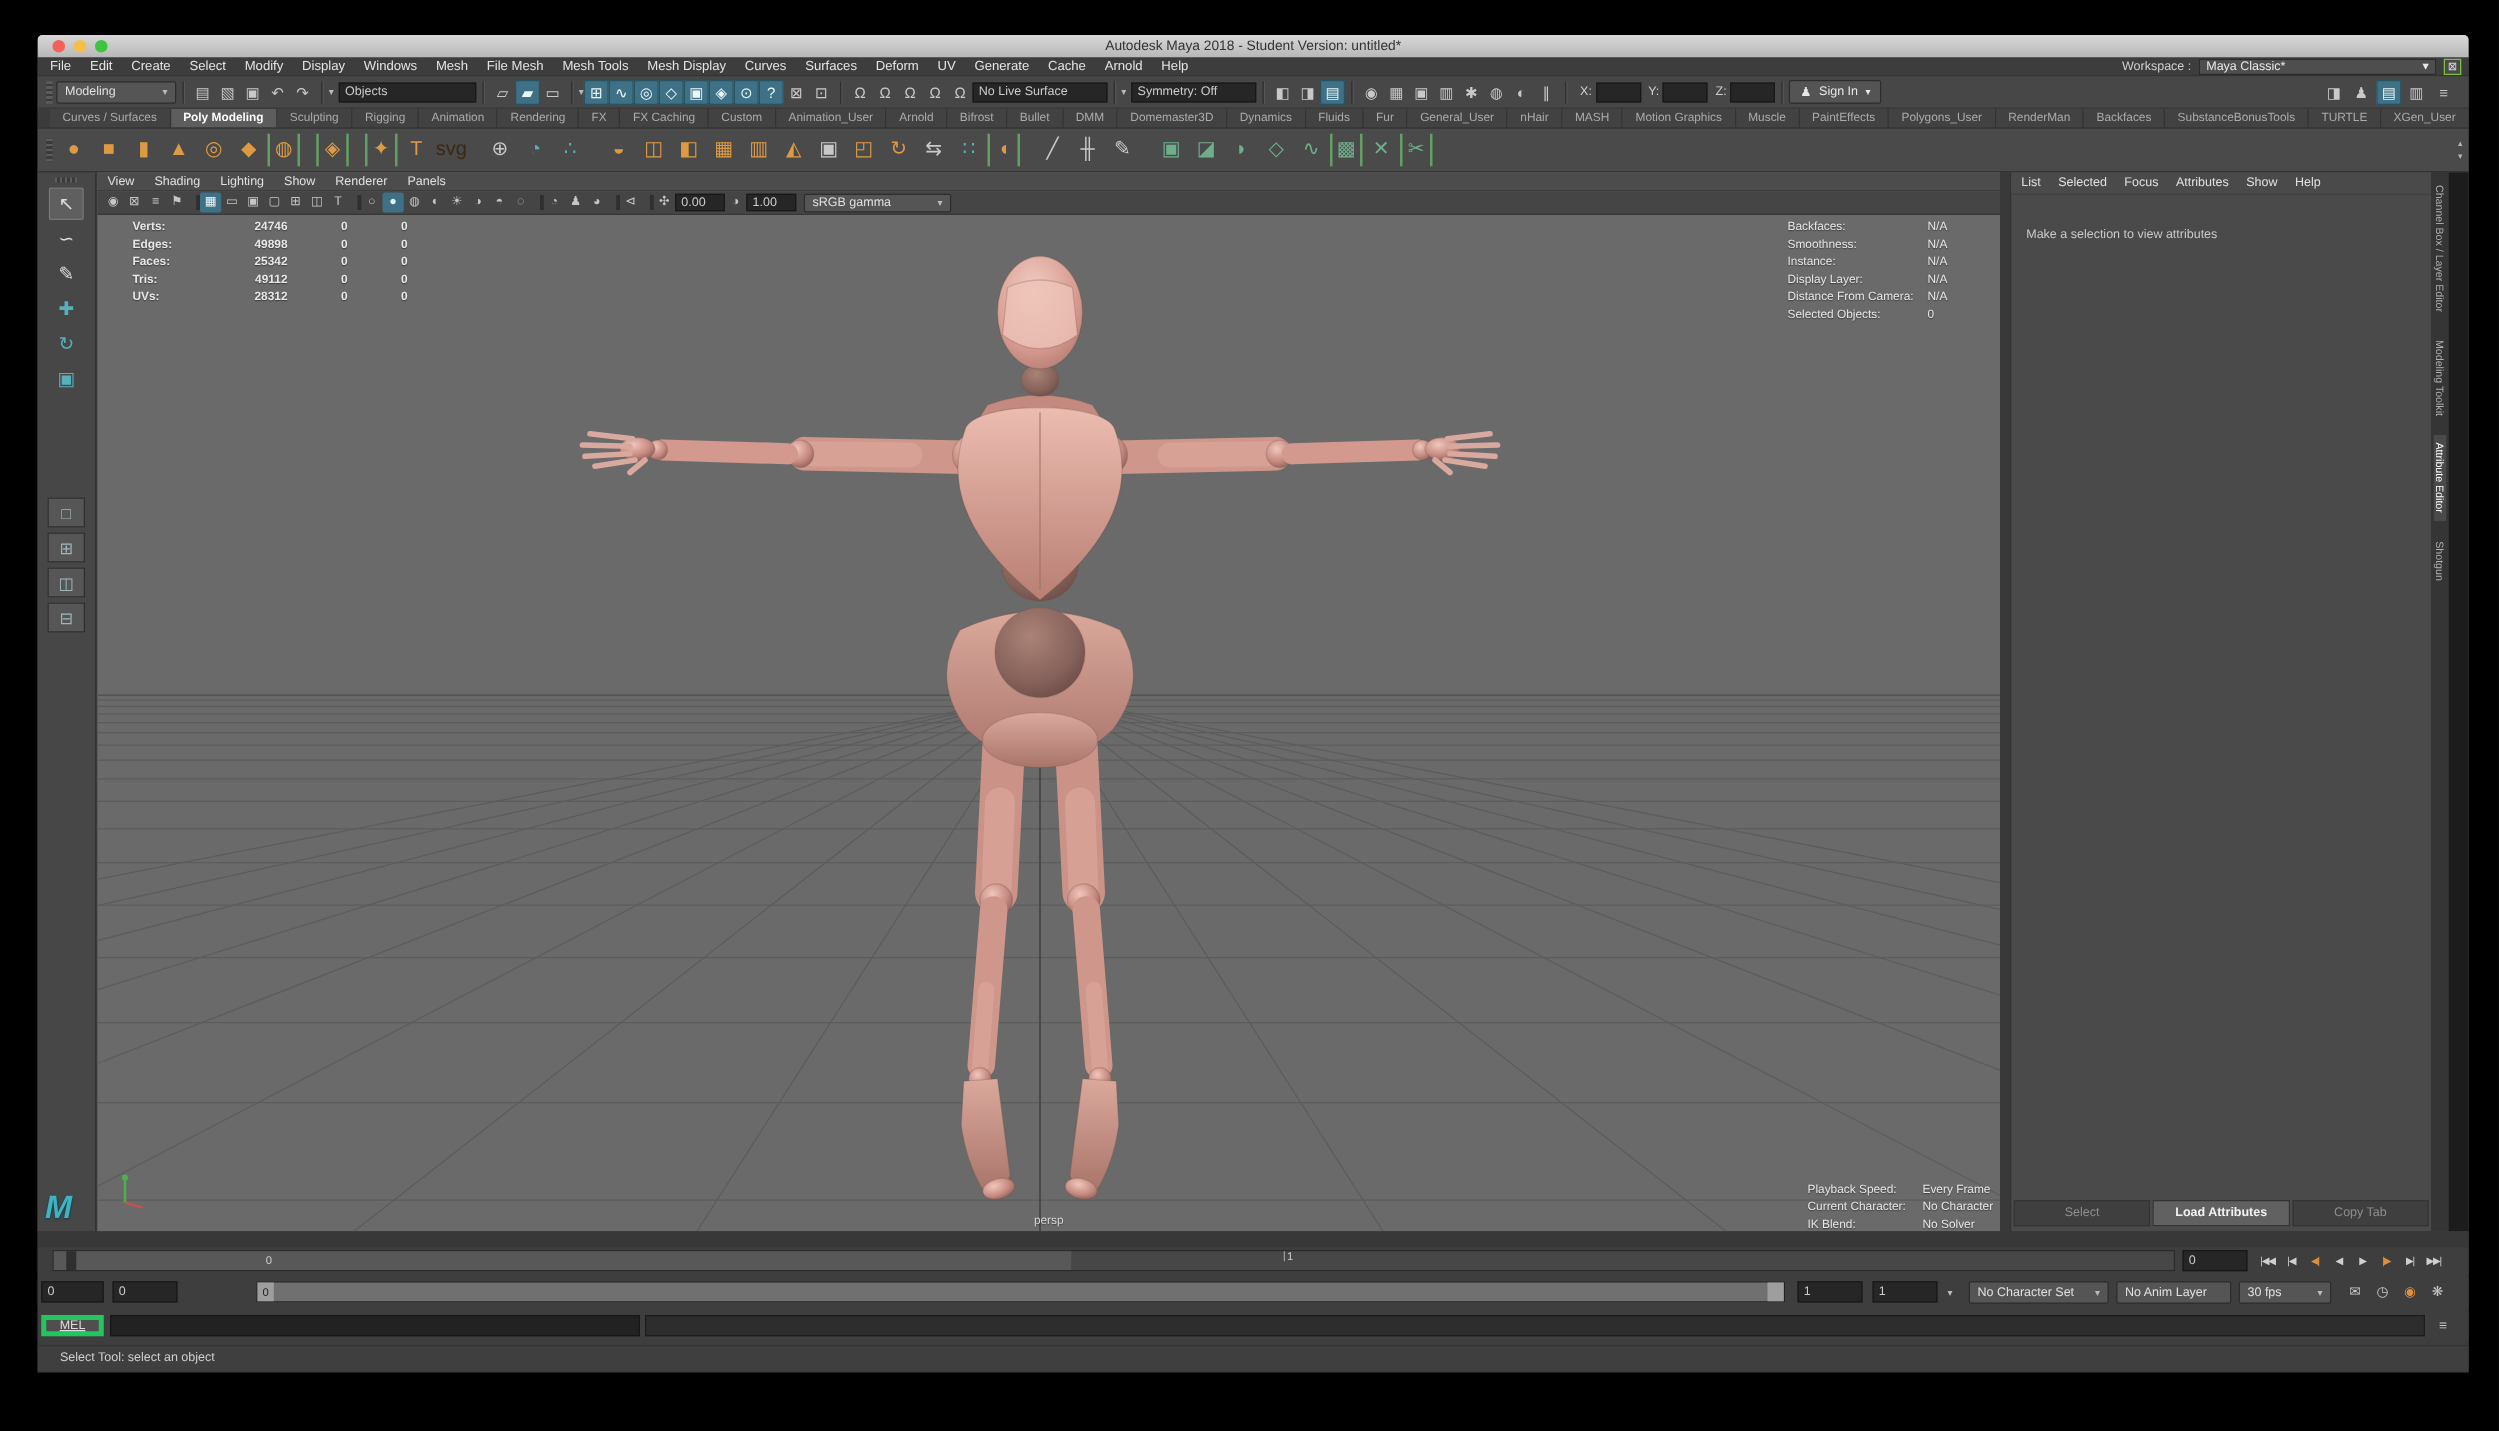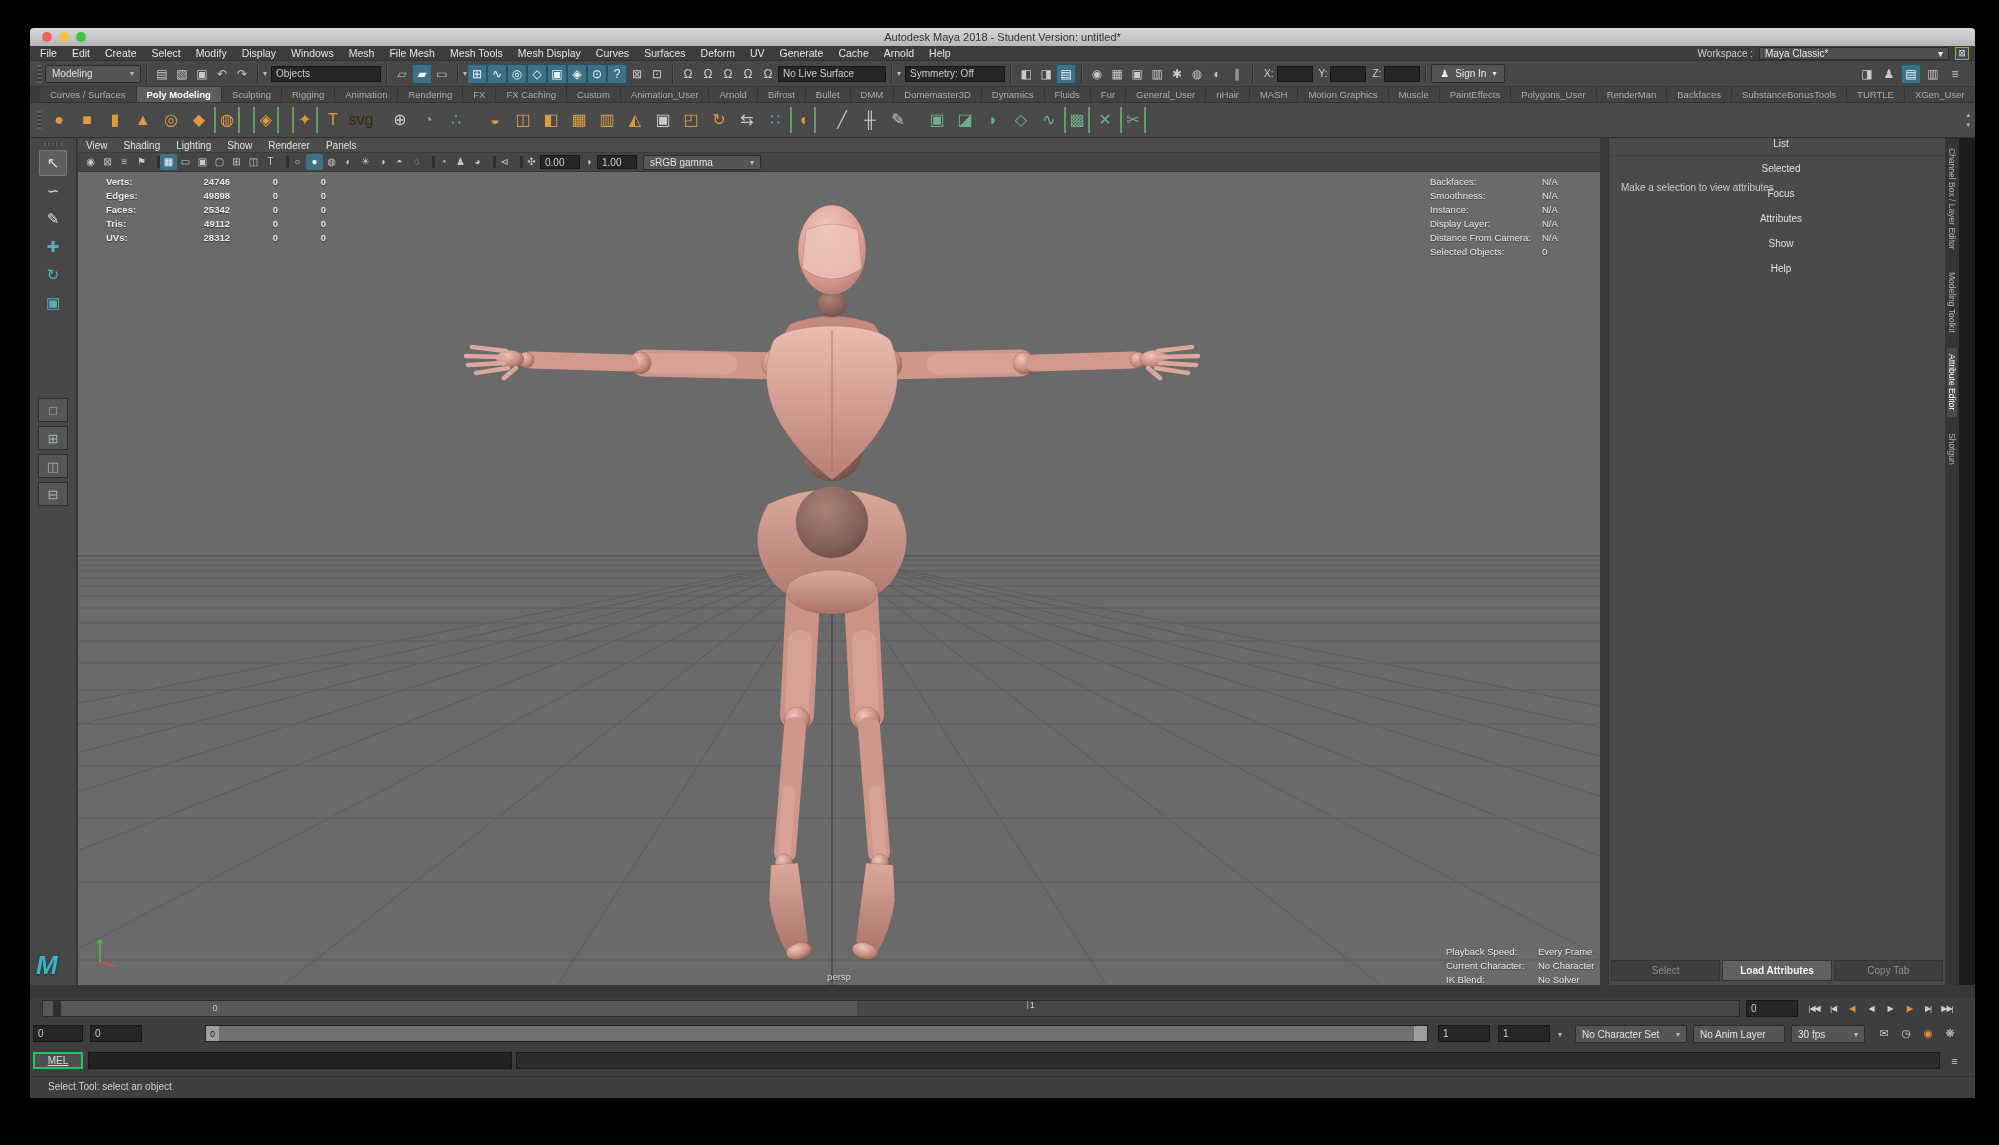--- a/index.html
+++ b/index.html
@@ -87,21 +87,21 @@
   .hud-r{left:1352px;top:2px;width:160px;}
   .hud-r .lbl{width:112px;}
   .hud-r .val{text-align:left;}
   .hud-p{left:1368px;top:772px;width:150px;}
   .hud-p .lbl{width:92px;}
   .persp{position:absolute;left:0;right:0;bottom:3px;text-align:center;font-size:9.5px;color:#d8d8d8;
     text-shadow:0 1px 1px rgba(0,0,0,.4);}
   
   .attred{position:absolute;left:1578px;top:0;width:337px;height:100%;background:#4a4a4a;border-left:1px solid #333;}
   .aemenus{display:flex;gap:14px;align-items:center;height:18px;padding-left:8px;background:#4a4a4a;
-    border-bottom:1px solid #404040;flex-direction:column;}
+    border-bottom:1px solid #404040;}
   .aemenus .mi{font-size:10px;color:#e0e0e0;}
   .aemsg{font-size:10px;color:#c9c9c9;padding:26px 0 0 12px;}
   .aefooter{position:absolute;left:0;bottom:4px;width:100%;display:flex;gap:2px;padding:0 2px;}
   .aebtn{flex:1;height:21px;display:flex;align-items:center;justify-content:center;font-size:10px;
     background:#3f3f3f;color:#8e8e8e;border:1px solid #343434;}
   .aebtn.primary{background:#616161;color:#f2f2f2;font-weight:bold;}
   
   .sidetabs{position:absolute;left:1915px;top:0;width:14px;height:100%;background:#353535;
     display:flex;flex-direction:column;align-items:center;padding-top:4px;gap:10px;}
   .vtab{writing-mode:vertical-rl;font-size:8.5px;color:#b0b0b0;padding:6px 0;white-space:nowrap;}
@@ -128,21 +128,21 @@
     border:1px solid #222;}
   .rhandle{position:absolute;top:0;width:13px;height:100%;background:#9e9e9e;color:#222;font-size:9px;
     display:flex;align-items:center;justify-content:center;}
   .rh-l{left:0;} .rh-r{right:0;}
   .rdd{position:absolute;top:3px;height:18px;}
   .ricons{position:absolute;top:2px;display:flex;gap:4px;}
   .ric{width:18px;height:18px;display:flex;align-items:center;justify-content:center;color:#c9c9c9;font-size:11px;}
   .ric.orange{color:#e28f3c;}
   .melrow{position:absolute;left:0;top:1022px;width:100%;height:22px;background:#3e3e3e;}
   .mellabel{position:absolute;left:3px;top:2px;width:50px;height:17px;background:#4f4f4f;color:#ddd;
-    font-size:10px;display:flex;align-items:center;justify-content:center;border:2px solid #22c55e;text-decoration:underline;}
+    font-size:10px;display:flex;align-items:center;justify-content:center;border:4px solid #22c55e;text-decoration:underline;}
   .melinput{position:absolute;left:58px;top:2px;width:424px;height:17px;background:#222;border:1px solid #171717;}
   .melresult{position:absolute;left:486px;top:2px;width:1424px;height:17px;background:#2d2d2d;border:1px solid #1c1c1c;}
   .melicon{position:absolute;left:1916px;top:2px;width:17px;height:17px;color:#c9c9c9;font-size:11px;
     display:flex;align-items:center;justify-content:center;}
   .helprow{position:absolute;left:0;top:1048px;width:100%;height:20px;background:#3f3f3f;
     display:flex;align-items:center;border-top:1px solid #333;}
   .helptext{font-size:10px;color:#cfcfcf;margin-left:18px;}
 </style>
 </head>
 <body>

